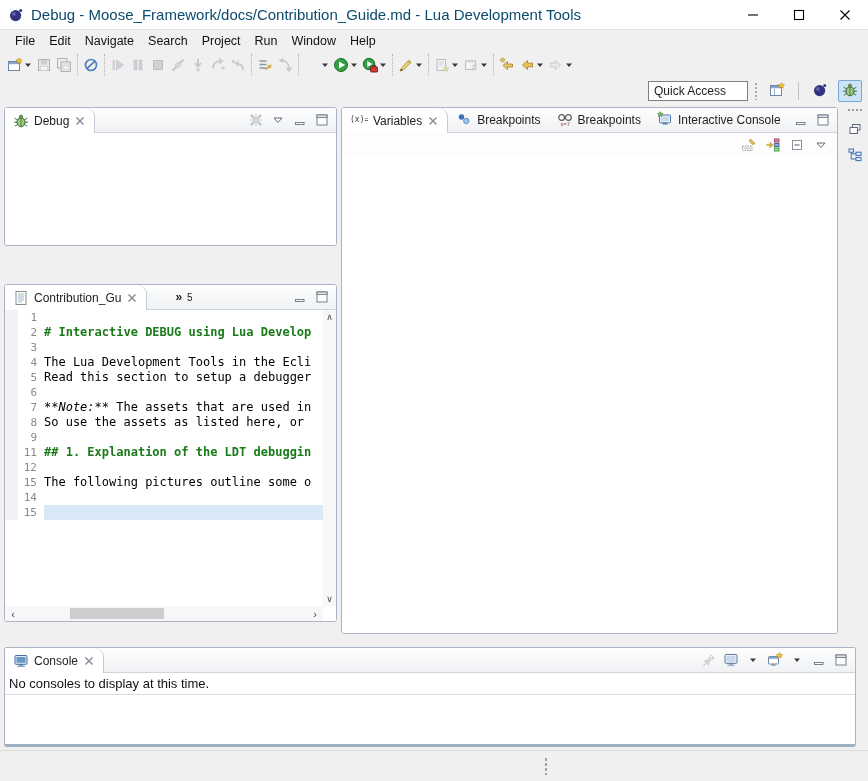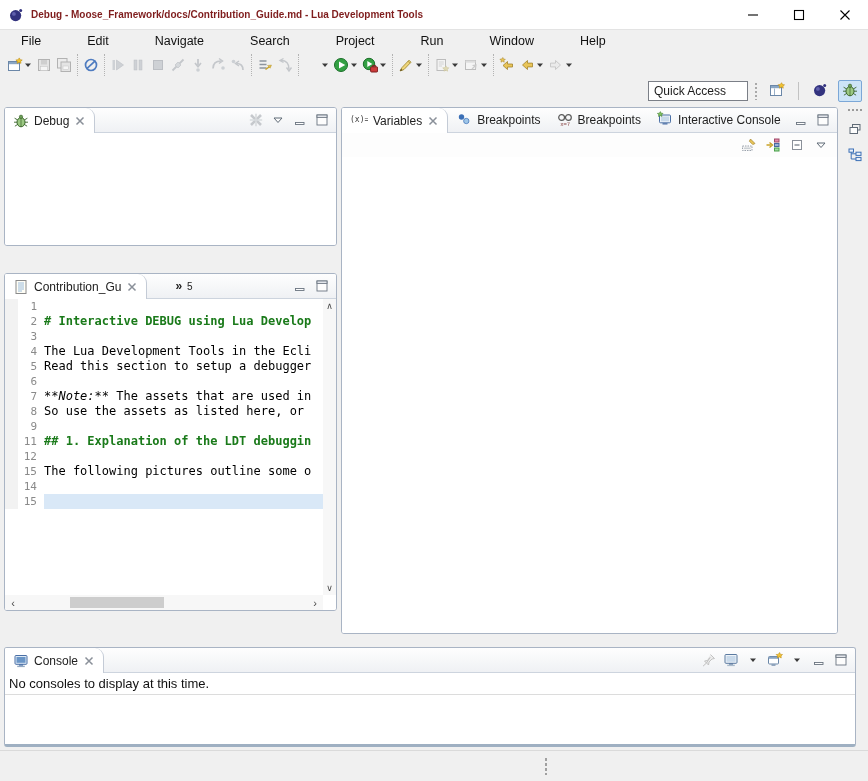--- a/index.html
+++ b/index.html
@@ -2,26 +2,26 @@
 <html><head>
 <meta charset="utf-8">
 <style>
   * { margin:0; padding:0; box-sizing:border-box; }
   html,body { width:868px; height:781px; }
   body { font-family:"Liberation Sans","DejaVu Sans",sans-serif; font-size:12px; background:#f0f0f0; color:#000; overflow:hidden; position:relative; }
 
   
   .titlebar { height:30px; background:#fff; display:flex; align-items:center; border-bottom:1px solid #e3e3e3; }
   .titlebar .appicon { width:16px; height:16px; margin:0 7px 0 8px; }
-  .titlebar .title { font-size:10px; color:#7f1d1d; flex:1; white-space:nowrap; overflow:hidden;font-weight:bold; }
+  .titlebar .title { font-size:15px; color:#0c4a6e; flex:1; white-space:nowrap; overflow:hidden; }
   .wincontrols { display:flex; height:100%; }
   .winbtn { width:46px; display:flex; align-items:center; justify-content:center; }
 
   
-  .menubar { height:21px; display:flex; align-items:center; background:#f0f0f0; padding-left:14px;gap:32px; }
+  .menubar { height:21px; display:flex; align-items:center; background:#f0f0f0; padding-left:8px; }
   .menu-item { padding:2px 7px; font-size:12.5px; color:#111; }
 
   
   .tbrow1 { height:27px; display:flex; align-items:center; background:#f0f0f0; padding-left:2px; }
   .tgroup { display:flex; align-items:center; height:22px; padding:0 3px; border-left:1px dotted #b3b3b3; }
   .tgroup:first-child { border-left:none; }
   .tbtn { display:flex; align-items:center; height:22px; padding:0 2px; border-radius:2px; }
   .tbtn .ic { width:16px; height:16px; display:inline-block; }
   .tbtn .dd { width:9px; height:16px; display:inline-flex; align-items:center; justify-content:center; }
   .tbrow2 { height:26px; display:flex; align-items:center; justify-content:flex-end; background:#f0f0f0; padding-right:6px; gap:6px; }
@@ -37,21 +37,21 @@
   .part-header { height:25px; background:linear-gradient(#fefefe,#eff1f4); border-bottom:1px solid #cdd4de; display:flex; align-items:stretch; }
   .tabs { display:flex; flex:1; min-width:0; }
   .tab { display:flex; align-items:center; gap:5px; padding:0 8px; font-size:12px; color:#222; white-space:nowrap; }
   .tab.active { background:#fff; border-right:1px solid #c4cbd6; border-top-right-radius:9px; margin-bottom:-1px; }
   .tab .ic { width:16px; height:16px; }
   .tab .cl { width:12px; height:12px; display:inline-flex; }
   .hdr-actions { display:flex; align-items:center; gap:6px; padding:0 6px; }
   .hbtn { width:16px; height:16px; display:inline-flex; align-items:center; justify-content:center; }
 
   #debug-part   { left:4px;  top:3px;   width:333px; height:139px; }
-  #editor-part  { left:4px;  top:169px; width:333px; height:338px; }
+  #editor-part  { left:4px;  top:180px; width:333px; height:338px; }
   #vars-part    { left:341px; top:3px;  width:497px; height:527px; }
   #console-part { left:4px;  top:543px; width:852px; height:100px; border-bottom:3px solid #9fb0c2; }
 
   .vars-toolbar { height:24px; display:flex; align-items:center; justify-content:flex-end; gap:8px; padding-right:8px; background:#fdfdfd; }
 
   
   .editor-body { position:relative; height:calc(100% - 25px); background:#fff; }
   .code-area { position:absolute; left:0; top:0; right:13px; bottom:15px; overflow:hidden; font-family:"DejaVu Sans Mono","Liberation Mono",monospace; font-size:12px; }
   .cl-row { display:flex; height:15px; line-height:15px; }
   .cl-annot { width:13px; background:#f2f2f2; flex:none; }

